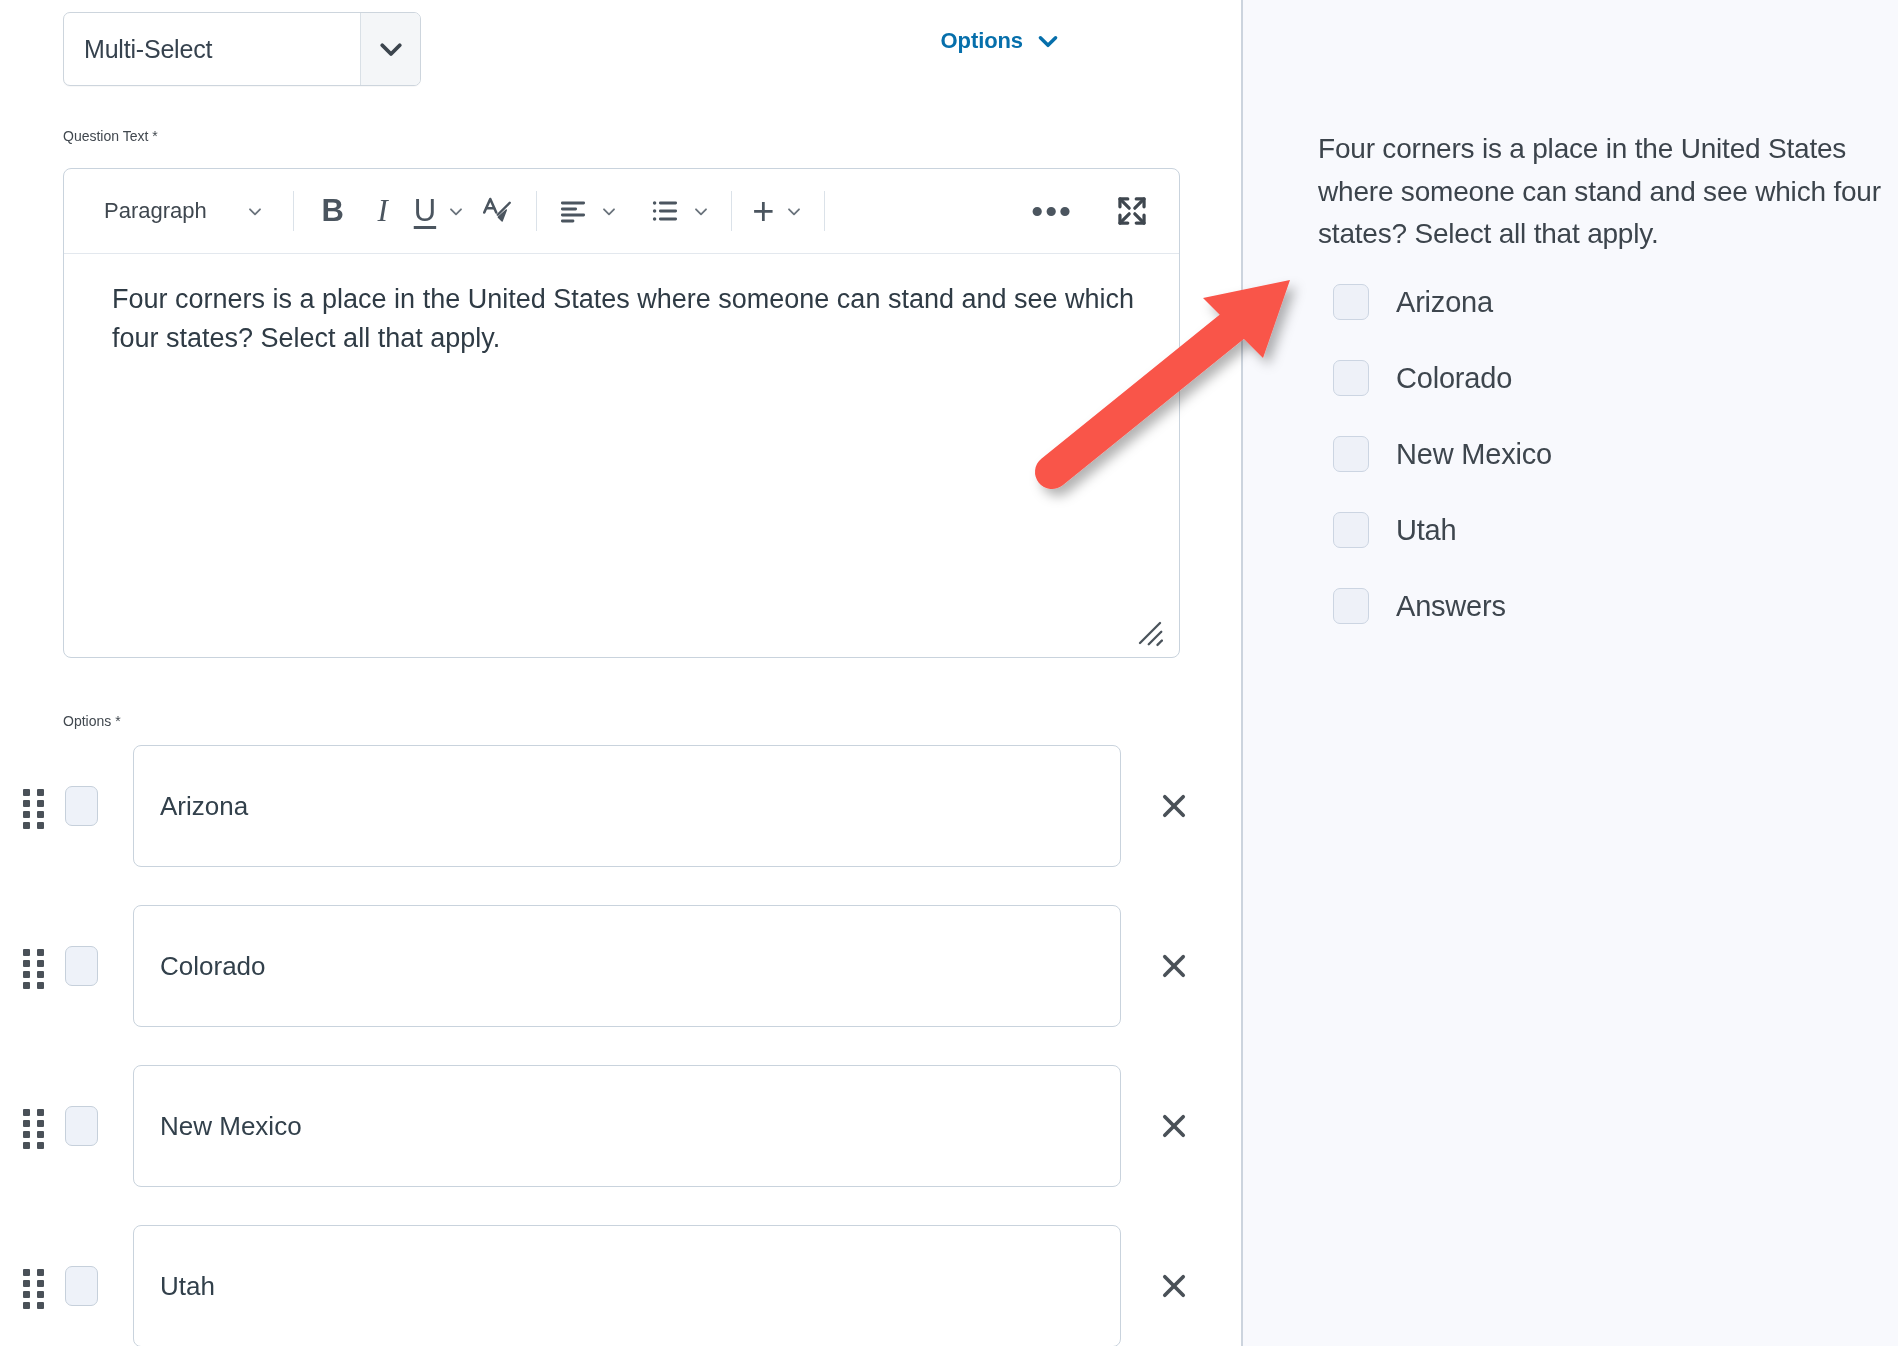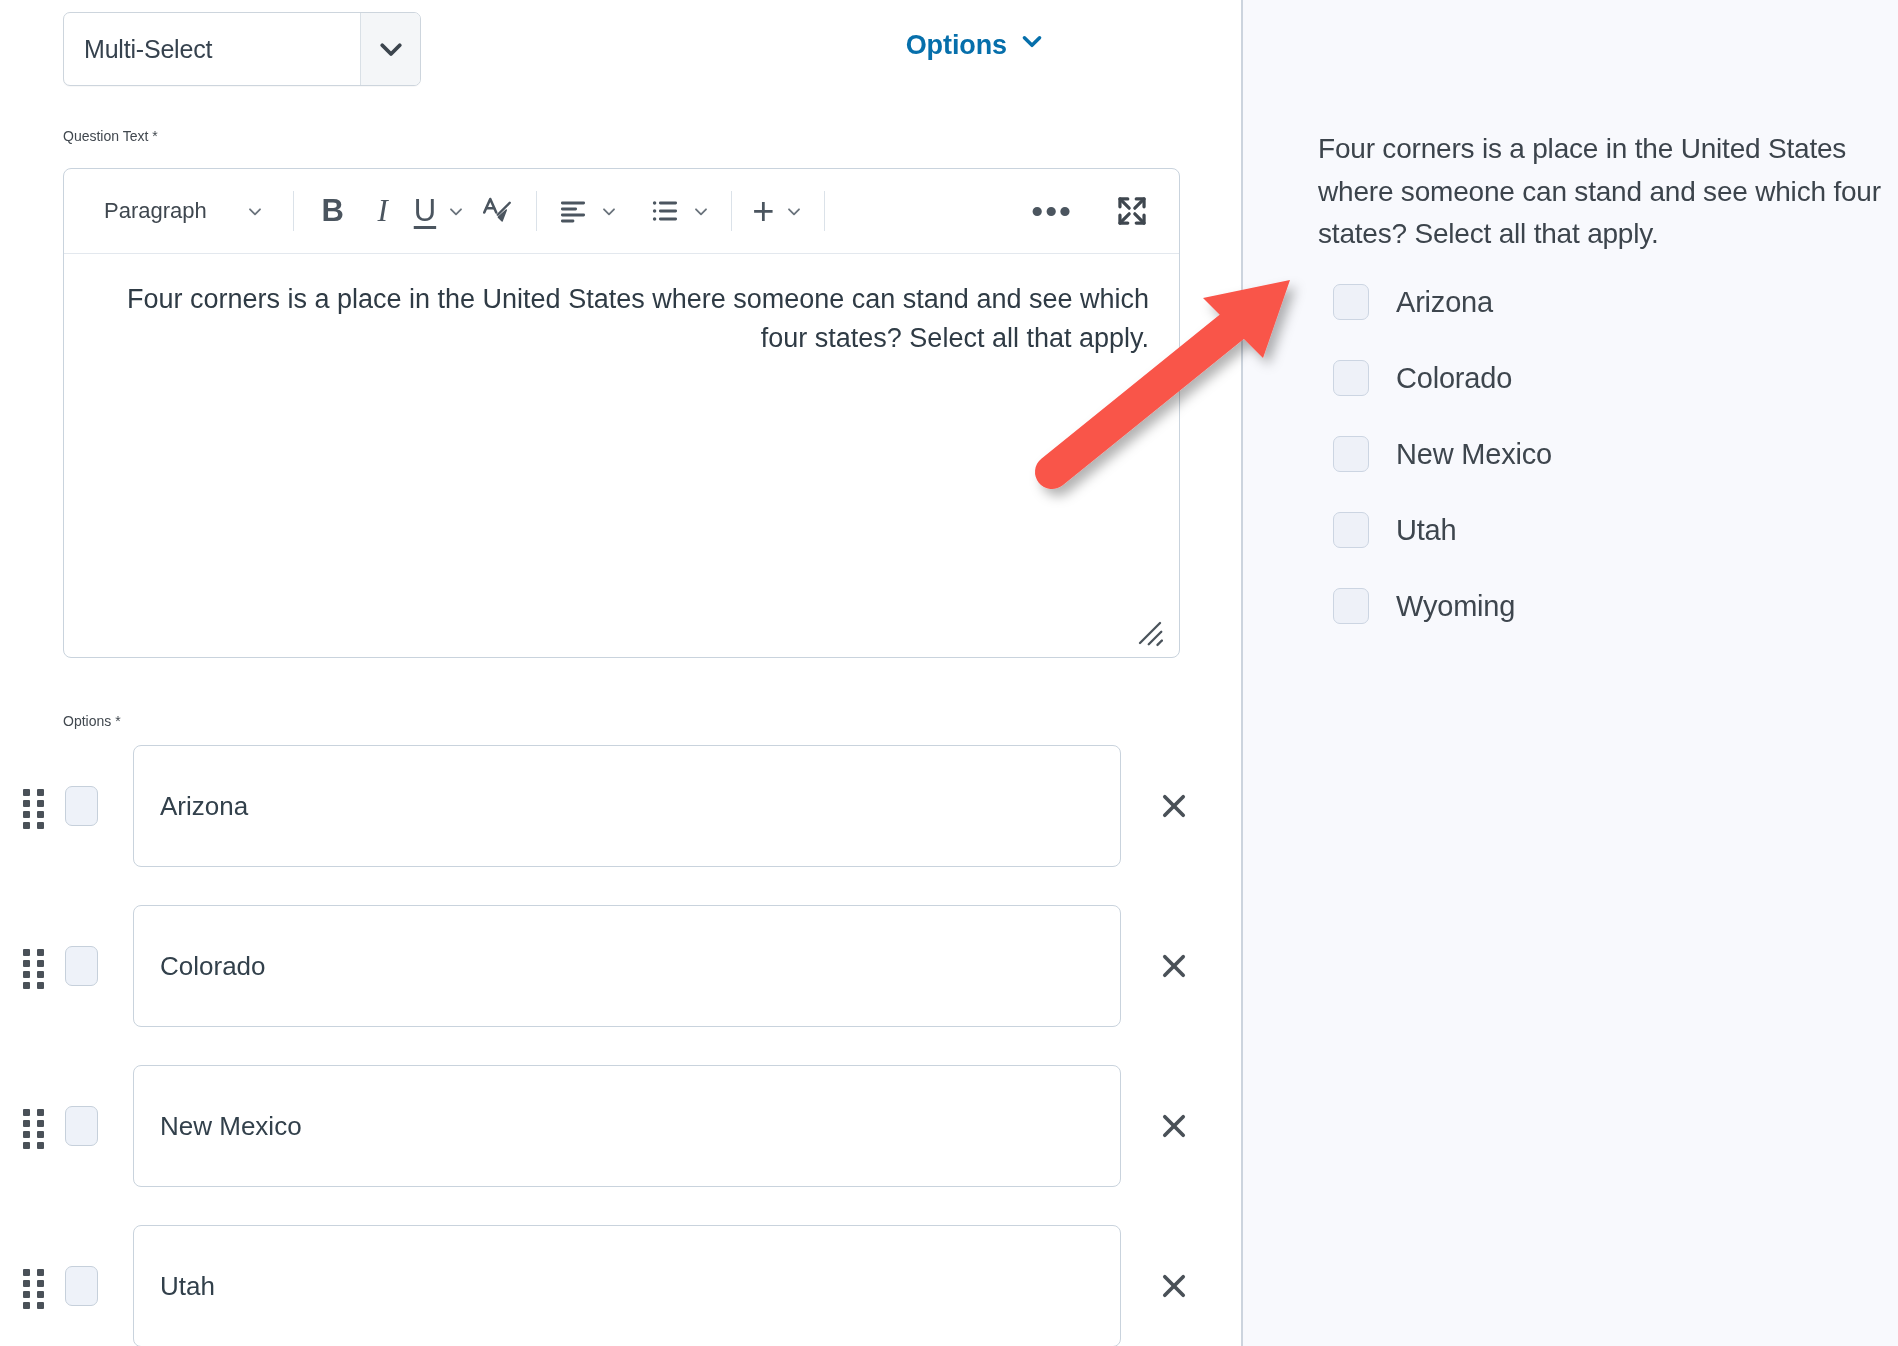--- a/index.html
+++ b/index.html
@@ -54,26 +54,26 @@
     border-left: 1px solid #d9e0e6;
     background: #f4f6f8;
     display: flex;
     align-items: center;
     justify-content: center;
   }
 
   
   .options-link {
     position: absolute;
-    right: 196px; top: 28px;
-    display: flex;
-    align-items: flex-end;
+    right: 180px; top: 28px;
+    display: flex;
+    align-items: flex-start;
     gap: 12px;
     color: #066fab;
-    font-size: 27px;
+    font-size: 22px;
     font-weight: bold;
     cursor: pointer;
     letter-spacing: -0.1px;
   }
 
   
   .field-label {
     position: absolute;
     left: 63px;
     font-size: 14px;
@@ -85,21 +85,20 @@
 
   
   .rte {
     position: absolute;
     left: 63px; top: 168px;
     width: 1117px; height: 490px;
     border: 1px solid #c9d3dd;
     border-radius: 8px;
     background: #ffffff;
     overflow: hidden;
-    text-align: right;
   }
   .rte-toolbar {
     height: 85px;
     border-bottom: 1px solid #e3e8ee;
     display: flex;
     align-items: center;
     padding: 0 22px 0 26px;
     gap: 0;
   }
   .tb-group { display: flex; align-items: center; }
@@ -493,21 +492,21 @@
         <div class="preview-option" style="top: 436px;">
           <span class="box"></span>
           <span class="txt">New Mexico</span>
         </div>
         <div class="preview-option" style="top: 512px;">
           <span class="box"></span>
           <span class="txt">Utah</span>
         </div>
         <div class="preview-option" style="top: 588px;">
           <span class="box"></span>
-          <span class="txt">Wyoming</span>
+          <span class="txt">Answers</span>
         </div>
       </div>
   </div>
 
   <svg class="arrow-layer" viewBox="0 0 1898 1346">
     <defs>
       <filter id="arrshadow" x="-40%" y="-40%" width="190%" height="190%">
         <feDropShadow dx="6" dy="7" stdDeviation="6" flood-color="#000000" flood-opacity="0.30"></feDropShadow>
       </filter>
     </defs>

